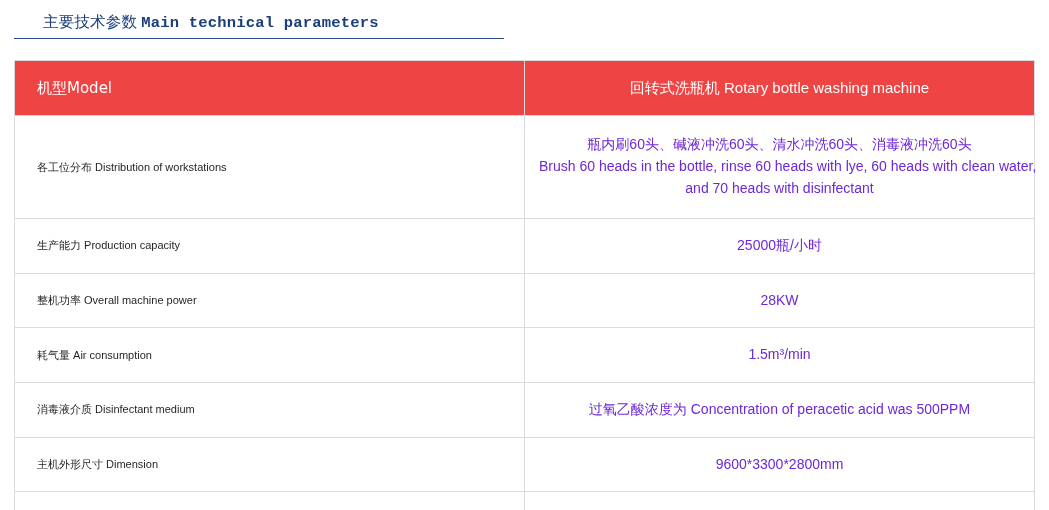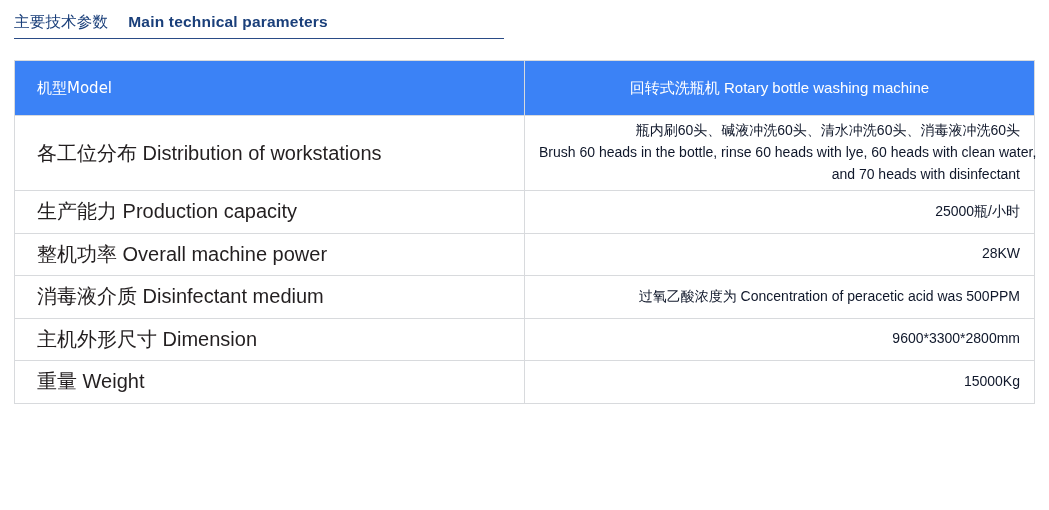--- a/index.html
+++ b/index.html
@@ -28,24 +28,24 @@
     font-size: 15.5px;
     color: #1a3f7a;
     white-space: nowrap;
     letter-spacing: 0.2px;
   }
   .section-title .cn {
     font-family: "DejaVu Sans", sans-serif;
     font-size: 15.5px;
   }
   .section-title .en {
-    font-family: Liberation Sans, sans-serif;
+    font-family: Liberation Mono, monospace;
     font-weight: bold;
     font-size: 15.5px;
-    margin-left: 20px;
+    margin-left: 4px;
   }
   .title-rule {
     position: absolute;
     left: 14px;
     top: 38px;
     width: 490px;
     height: 1px;
     background: #2a4b86;
   }
   table.params {
@@ -54,52 +54,52 @@
     top: 60px;
     width: 1021px;
     border-collapse: collapse;
     table-layout: fixed;
   }
   table.params td {
     border: 1px solid #d8dadd;
     vertical-align: middle;
   }
   .hdr td {
-    background: #3b82f6;
+    background: #ef4444;
     color: #ffffff;
     border: 1px solid #1c3f7c;
     height: 52px;
   }
   .hdr .left {
     padding-left: 22px;
     text-align: left;
     font-size: 15px;
   }
   .hdr .right {
     text-align: center;
     font-size: 15px;
   }
   td.col-left {
     width: 370px;
     padding-left: 22px;
     padding-right: 8px;
     text-align: left;
-    font-size: 20px;
+    font-size: 11px;
     color: #231f20;
     height: 39.5px;
   }
   td.col-right {
-    text-align: right;
+    text-align: center;
     font-size: 14px;
-    color: #0f172a;
-    padding: 2px 14px;
+    color: #6d28d9;
+    padding: 16px 14px;
     line-height: 1.55;
   }
   .row-tall td { height: 70px; }
-  .cn { font-family: "DejaVu Sans", sans-serif; }
+  .cn { font-family: "DejaVu Sans", sans-serif; margin-left: 29px; }
   .multiline div { white-space: nowrap; }
 </style>
 </head>
 <body>
 
 <div class="page">
 
   <div class="section-title">
     <span class="cn">主要技术参数</span><span class="en">Main technical parameters</span>
   </div>
@@ -125,20 +125,24 @@
         <td class="col-left">生产能力 Production capacity</td>
         <td class="col-right">25000瓶/小时</td>
       </tr>
 
 
       <tr>
         <td class="col-left">整机功率 Overall machine power</td>
         <td class="col-right">28KW</td>
       </tr>
 
+      <tr>
+        <td class="col-left">耗气量 Air consumption</td>
+        <td class="col-right">1.5m³/min</td>
+      </tr>
 
       <tr>
         <td class="col-left">消毒液介质 Disinfectant medium</td>
         <td class="col-right">过氧乙酸浓度为 Concentration of peracetic acid was 500PPM</td>
       </tr>
 
 
       <tr>
         <td class="col-left">主机外形尺寸 Dimension</td>
         <td class="col-right">9600*3300*2800mm</td>

